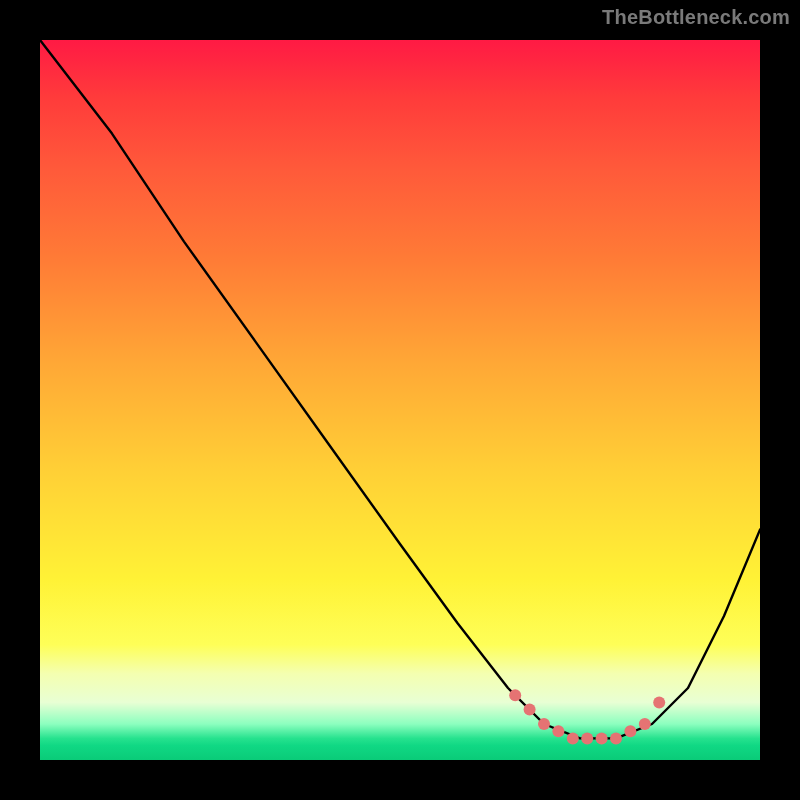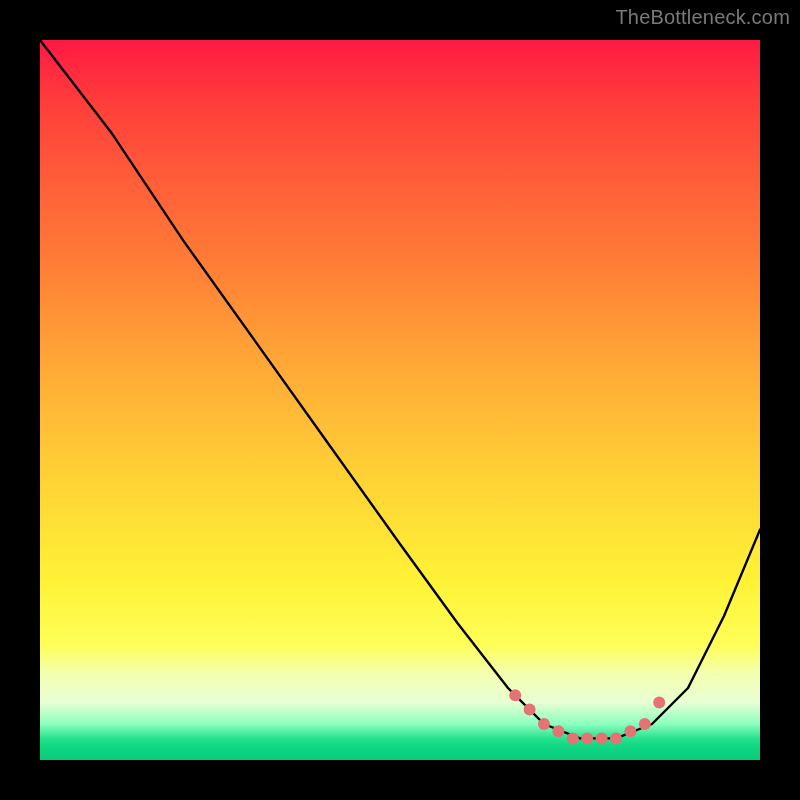--- a/index.html
+++ b/index.html
@@ -41,21 +41,21 @@
       #10d884 98%,
       #0acb78 100%
     );
   }
   .watermark {
     position: absolute;
     top: 6px;
     right: 10px;
     color: #7a7a7a;
     font-size: 20px;
-    font-weight: 400;
+    font-weight: 700;
     letter-spacing: 0.2px;
     user-select: none;
   }
   svg.curve {
     position: absolute;
     left: 0;
     top: 0;
     width: 720px;
     height: 720px;
   }

